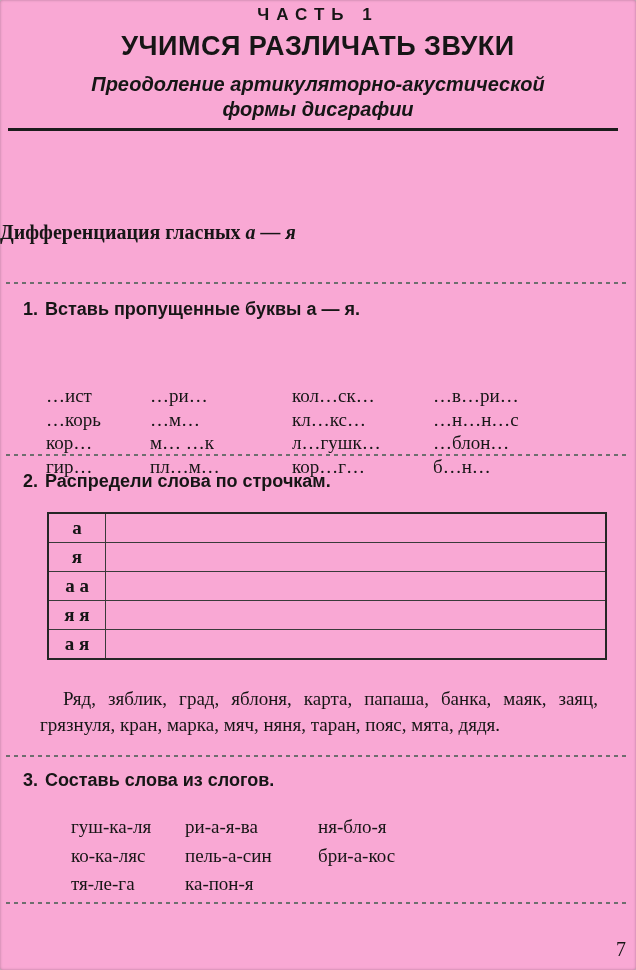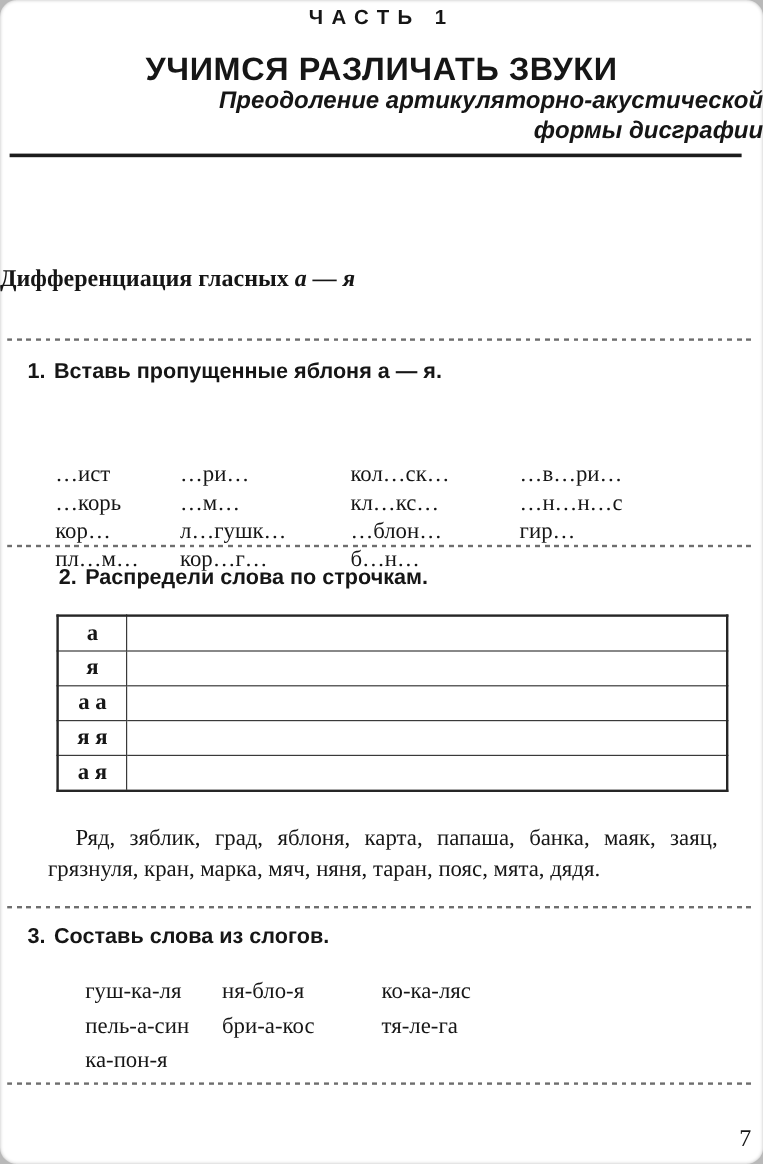--- a/index.html
+++ b/index.html
@@ -6,40 +6,40 @@
   body {
     width: 636px; height: 970px;
     background: #b9b9b9;
     overflow: hidden;
     position: relative;
     font-family: "Liberation Sans", sans-serif;
     color: #161616;
   }
   .page {
     position: absolute; inset: 0;
-    background: #ffffff;
-    border-radius: 14px;
+    background: #f9a8d4;
+    border-radius: 2px;
     box-shadow: inset 0 0 3px rgba(0,0,0,.28);
   }
   
   .part-label {
     position: absolute; top: 5px; left: 0; right: 0;
     text-align: center;
     font-weight: bold; font-size: 17px;
     letter-spacing: 7px;
   }
   .book-title {
-    position: absolute; top: 30px; left: 0; right: 0; margin: 12px;
+    position: absolute; top: 30px; left: 0; right: 0; margin: 0;
     text-align: center;
     font-weight: bold; font-size: 27px; line-height: 32px;
     letter-spacing: 0.5px;
   }
   .subtitle {
     position: absolute; top: 72px; left: 0; right: 0;
-    text-align: right;
+    text-align: center;
     font-weight: bold; font-style: italic;
     font-size: 20px; line-height: 25px;
   }
   .rule {
     position: absolute; top: 128px; left: 8px; width: 610px;
     border-top: 3px solid #1c1c1c;
   }
   
   .section-title {
     position: absolute; top: 221px; left: 0; right: 0;
@@ -57,21 +57,21 @@
   .d2 { top: 454px; }
   .d3 { top: 755px; }
   .d4 { top: 902px; }
   
   .task-header {
     position: absolute; left: 23px; right: 20px;
     font-weight: bold; font-size: 18px;
   }
   .task-header .num { display: inline-block; width: 22px; }
   .th1 { top: 299px; }
-  .th2 { top: 471px; margin-left: 26px; }
+  .th2 { top: 471px; }
   .th3 { top: 770px; }
   
   .t1-grid {
     position: absolute; top: 341px; left: 46px; right: 20px;
     display: grid;
     grid-template-columns: 104px 142px 141px auto;
     font-family: "Liberation Serif", serif;
     font-size: 19px; line-height: 23.5px;
     white-space: pre;
     margin-top: 43px;
@@ -129,34 +129,35 @@
   <div class="rule"></div>
 
   <div class="section-title">
     <span>Дифференциация гласных</span>
     <span class="it">а — я</span>
   </div>
 
   <div class="dashed d1"></div>
 
   <div class="task-header th1">
-    <span class="num">1.</span><span>Вставь пропущенные яблоня</span>
+    <span class="num">1.</span><span>Вставь пропущенные буквы</span>
     <span>а — я.</span>
   </div>
 
   <div class="t1-grid">
     <span>…ист</span>
     <span>…ри…</span>
     <span>кол…ск…</span>
     <span>…в…ри…</span>
     <span>…корь</span>
     <span>…м…</span>
     <span>кл…кс…</span>
     <span>…н…н…с</span>
     <span>кор…</span>
+    <span>м… …к</span>
     <span>л…гушк…</span>
     <span>…блон…</span>
     <span>гир…</span>
     <span>пл…м…</span>
     <span>кор…г…</span>
     <span>б…н…</span>
   </div>
 
   <div class="dashed d2"></div>
 
@@ -192,20 +193,21 @@
   <div class="words">Ряд, зяблик, град, яблоня, карта, папаша, банка, маяк, заяц, грязнуля, кран, марка, мяч, няня, таран, пояс, мята, дядя.</div>
 
   <div class="dashed d3"></div>
 
   <div class="task-header th3">
     <span class="num">3.</span><span>Составь слова из слогов.</span>
   </div>
 
   <div class="t3-grid">
     <span>гуш-ка-ля</span>
+    <span>ри-а-я-ва</span>
     <span>ня-бло-я</span>
     <span>ко-ка-ляс</span>
     <span>пель-а-син</span>
     <span>бри-а-кос</span>
     <span>тя-ле-га</span>
     <span>ка-пон-я</span>
   </div>
 
   <div class="dashed d4"></div>
 

